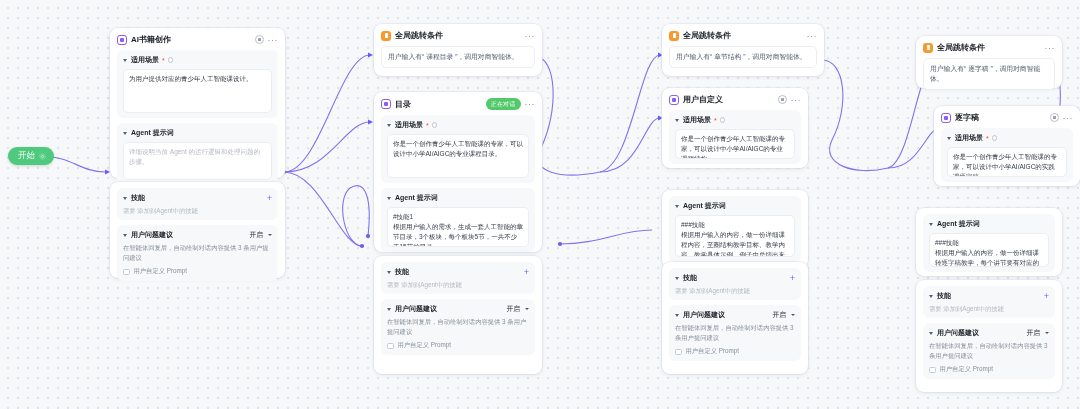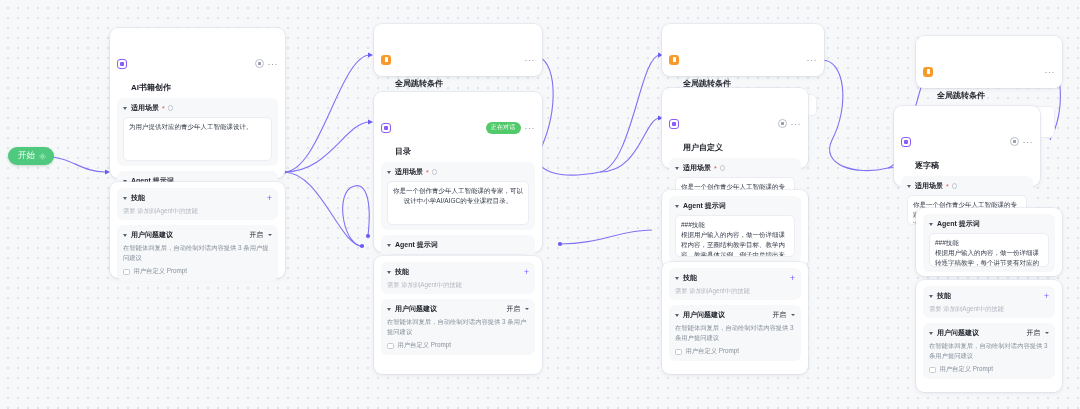--- a/index.html
+++ b/index.html
@@ -49,21 +49,21 @@
     border-radius: 3px;
     flex: none;
     display: flex; align-items: center; justify-content: center;
   }
   .ic.purple { background: #fff; border: 1.2px solid #8b5cf6; }
   .ic.purple i { width: 4px; height: 4px; background: #8b5cf6; border-radius: 1px; display: block; }
   .ic.orange { background: #f89a2b; }
   .ic.orange i { width: 3px; height: 5px; background: #fff; border-radius: .5px; display: block; }
   .card-title {
     font-size: 8px; font-weight: bold; color: #1d2129;
-    white-space: nowrap; overflow: hidden; text-overflow: ellipsis; margin-top: 48px;
+    white-space: nowrap; overflow: hidden; text-overflow: ellipsis;
   }
   .head-spacer { flex: 1 1 auto; }
   .badge {
     background: #52c96a; color: #fff;
     font-size: 6px; border-radius: 8px;
     padding: 1.5px 5px; white-space: nowrap;
     letter-spacing: .2px;
   }
   .circ-ic {
     width: 9px; height: 9px; border-radius: 50%;
@@ -250,21 +250,21 @@
       <span class="ic orange">
           <i></i>
         </span>
       <span class="card-title">全局跳转条件</span>
       <span class="head-spacer"></span>
       <span class="dots">···</span>
     </div>
     <div class="cond-box">用户输入有“ 课程目录 ”，调用对商智能体。</div>
   </div>
 
-  <div class="card" style="left:374px; top:92px; width:168px; height:160px;text-align:center;">
+  <div class="card" style="left:374px; top:92px; width:168px; height:160px;">
     <div class="card-head">
       <span class="ic purple">
           <i></i>
         </span>
       <span class="card-title">目录</span>
       <span class="head-spacer"></span>
       <span class="badge">正在对话</span>
       <span class="dots">···</span>
     </div>
     <div class="sect">
@@ -387,21 +387,21 @@
       <span class="ic orange">
           <i></i>
         </span>
       <span class="card-title">全局跳转条件</span>
       <span class="head-spacer"></span>
       <span class="dots">···</span>
     </div>
     <div class="cond-box">用户输入有“ 逐字稿 ”，调用对商智能体。</div>
   </div>
 
-  <div class="card" style="left:894px; top:106px; width:146px; height:80px;">
+  <div class="card" style="left:934px; top:106px; width:146px; height:80px;">
     <div class="card-head">
       <span class="ic purple">
           <i></i>
         </span>
       <span class="card-title">逐字稿</span>
       <span class="head-spacer"></span>
       <span class="circ-ic"></span>
       <span class="dots">···</span>
     </div>
     <div class="sect">

